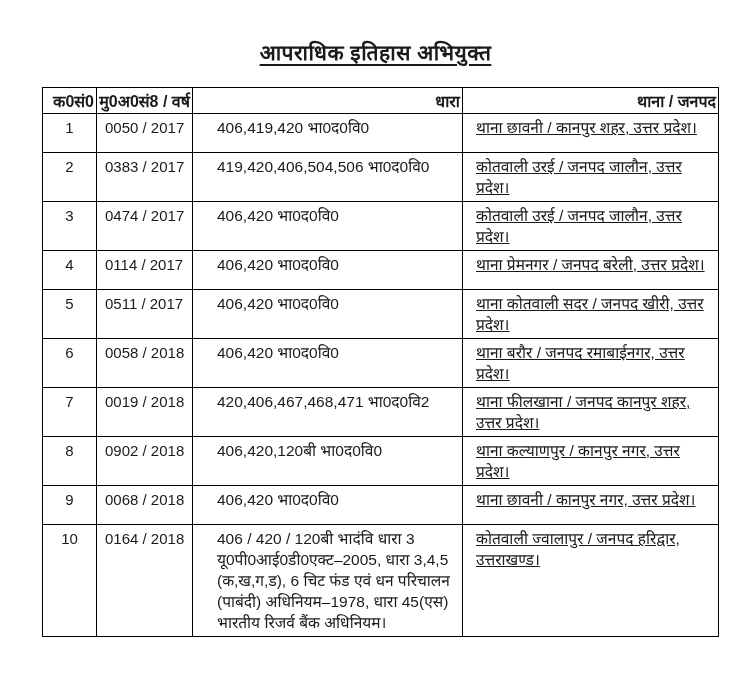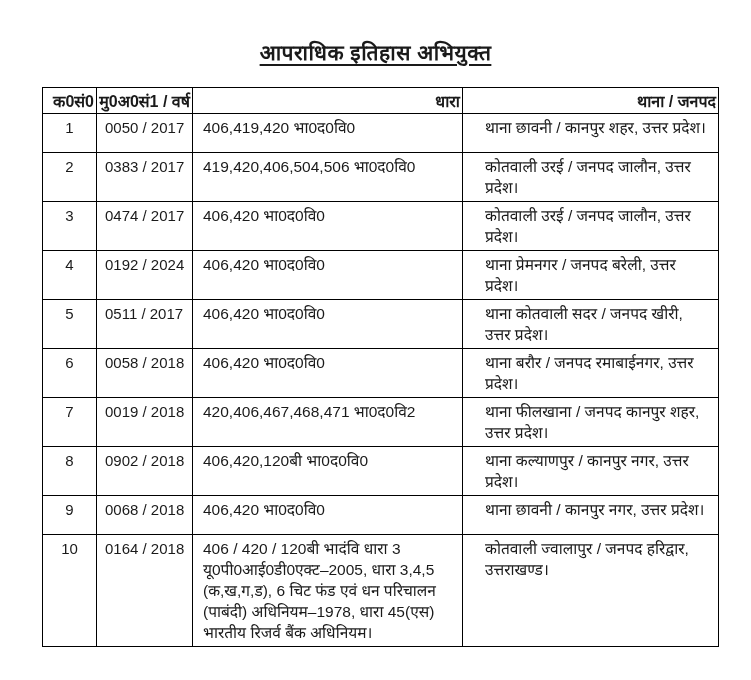--- a/index.html
+++ b/index.html
@@ -54,22 +54,22 @@
   }
   .crime-table td {
     vertical-align: top;
     font-size: 15.5px;
     line-height: 21px;
     padding: 3px 8px 3px 8px;
   }
   .crime-table tbody tr { height: 39px; }
   td.c-sn   { text-align: center; font-size: 15px; }
   td.c-case { padding-left: 8px; font-size: 15px; white-space: nowrap; }
-  td.c-sections { padding-left: 10px; }
-  td.c-station  { padding-left: 22px; }
+  td.c-sections { padding-left: 24px; }
+  td.c-station  { padding-left: 13px; text-decoration: underline; }
   col.w-sn { width: 54px; }
   col.w-case { width: 96px; }
   col.w-sections { width: 270px; }
   col.w-station { width: 256px; }
 </style>
 </head>
 <body>
 
 <div class="page">
 
@@ -79,21 +79,21 @@
   <table class="crime-table">
     <colgroup>
       <col class="w-sn">
       <col class="w-case">
       <col class="w-sections">
       <col class="w-station">
     </colgroup>
     <thead>
       <tr>
         <th>क0सं0</th>
-        <th>मु0अ0सं1 / वर्ष</th>
+        <th>मु0अ0सं8 / वर्ष</th>
         <th>धारा</th>
         <th>थाना / जनपद</th>
       </tr>
     </thead>
     <tbody id="table-body">
   <tr>
     <td class="c-sn">1</td>
     <td class="c-case">0050 / 2017</td>
     <td class="c-sections">406,419,420 भा0द0वि0</td>
     <td class="c-station">थाना छावनी / कानपुर शहर, उत्तर प्रदेश।</td>
@@ -108,21 +108,21 @@
 
   <tr>
     <td class="c-sn">3</td>
     <td class="c-case">0474 / 2017</td>
     <td class="c-sections">406,420 भा0द0वि0</td>
     <td class="c-station">कोतवाली उरई / जनपद जालौन, उत्तर प्रदेश।</td>
   </tr>
 
   <tr>
     <td class="c-sn">4</td>
-    <td class="c-case">0192 / 2024</td>
+    <td class="c-case">0114 / 2017</td>
     <td class="c-sections">406,420 भा0द0वि0</td>
     <td class="c-station">थाना प्रेमनगर / जनपद बरेली, उत्तर प्रदेश।</td>
   </tr>
 
   <tr>
     <td class="c-sn">5</td>
     <td class="c-case">0511 / 2017</td>
     <td class="c-sections">406,420 भा0द0वि0</td>
     <td class="c-station">थाना कोतवाली सदर / जनपद खीरी, उत्तर प्रदेश।</td>
   </tr>

